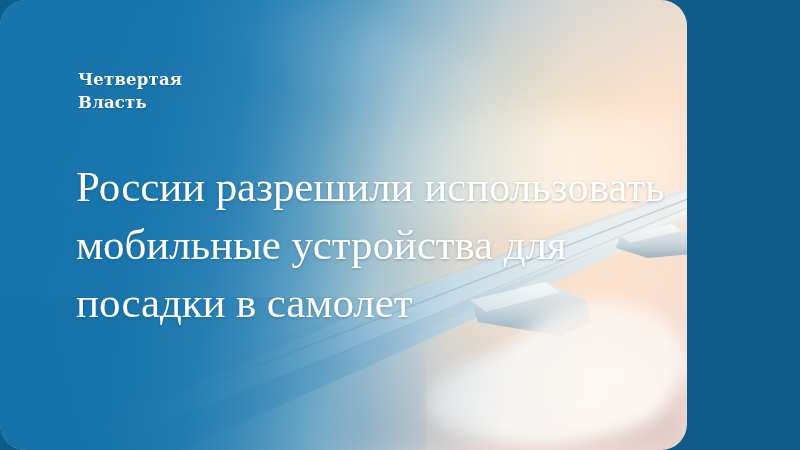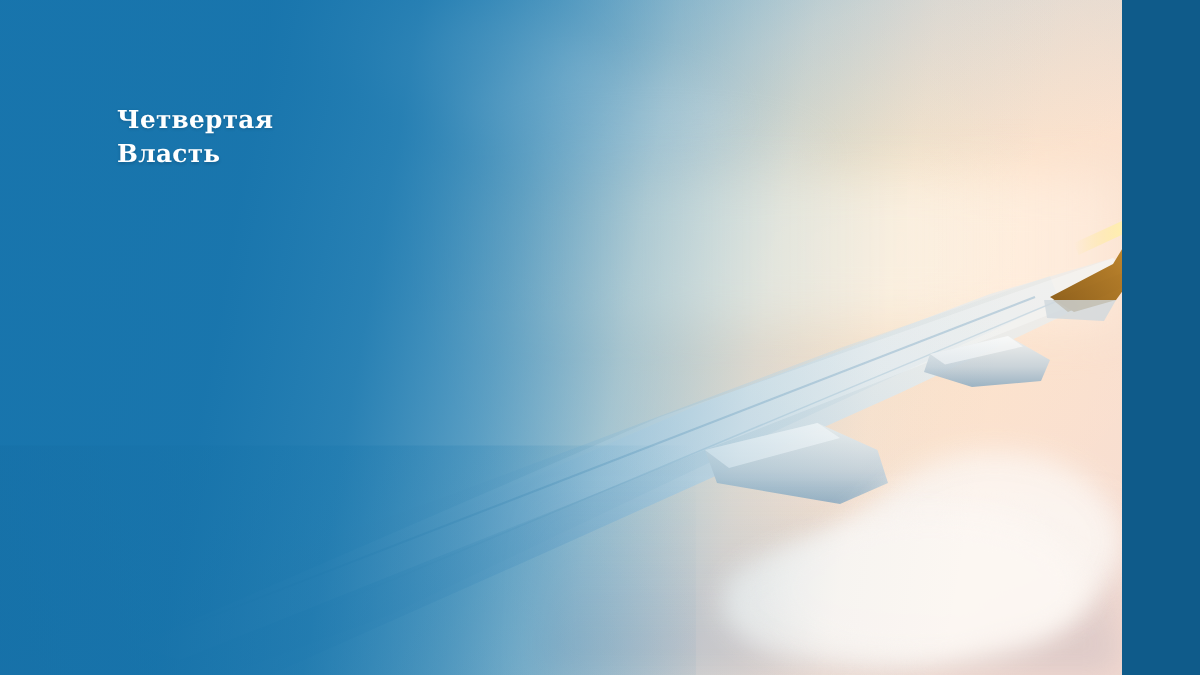--- a/index.html
+++ b/index.html
@@ -6,22 +6,23 @@
 
   html, body {
     width:800px; height:450px;
     background:#0f5b8a;
     font-family:"Liberation Serif", serif;
     overflow:hidden;
   }
 
   #card {
     position:relative;
-    width:748px; height:450px;
+    width:687px; height:450px;
     overflow:hidden;
+    border-radius:26px;
   }
 
   
   .photo {
     position:absolute; inset:0;
     background:
       
       radial-gradient(circle at 76% 30%, rgba(255,232,198,0.95) 0%, rgba(255,228,200,0.55) 18%, rgba(255,225,205,0.0) 46%),
       
       linear-gradient(110deg,
@@ -210,15 +211,16 @@
     </div>
   </div>
 
   <div class="tint"></div>
   <div class="tint-bottom"></div>
 
   <div class="content">
     <div class="logo">Четвертая
 Власть</div>
 
+    <h1 class="headline">России разрешили использовать мобильные устройства для посадки в самолет</h1>
   </div>
 
 </div>
 
 </body></html>

